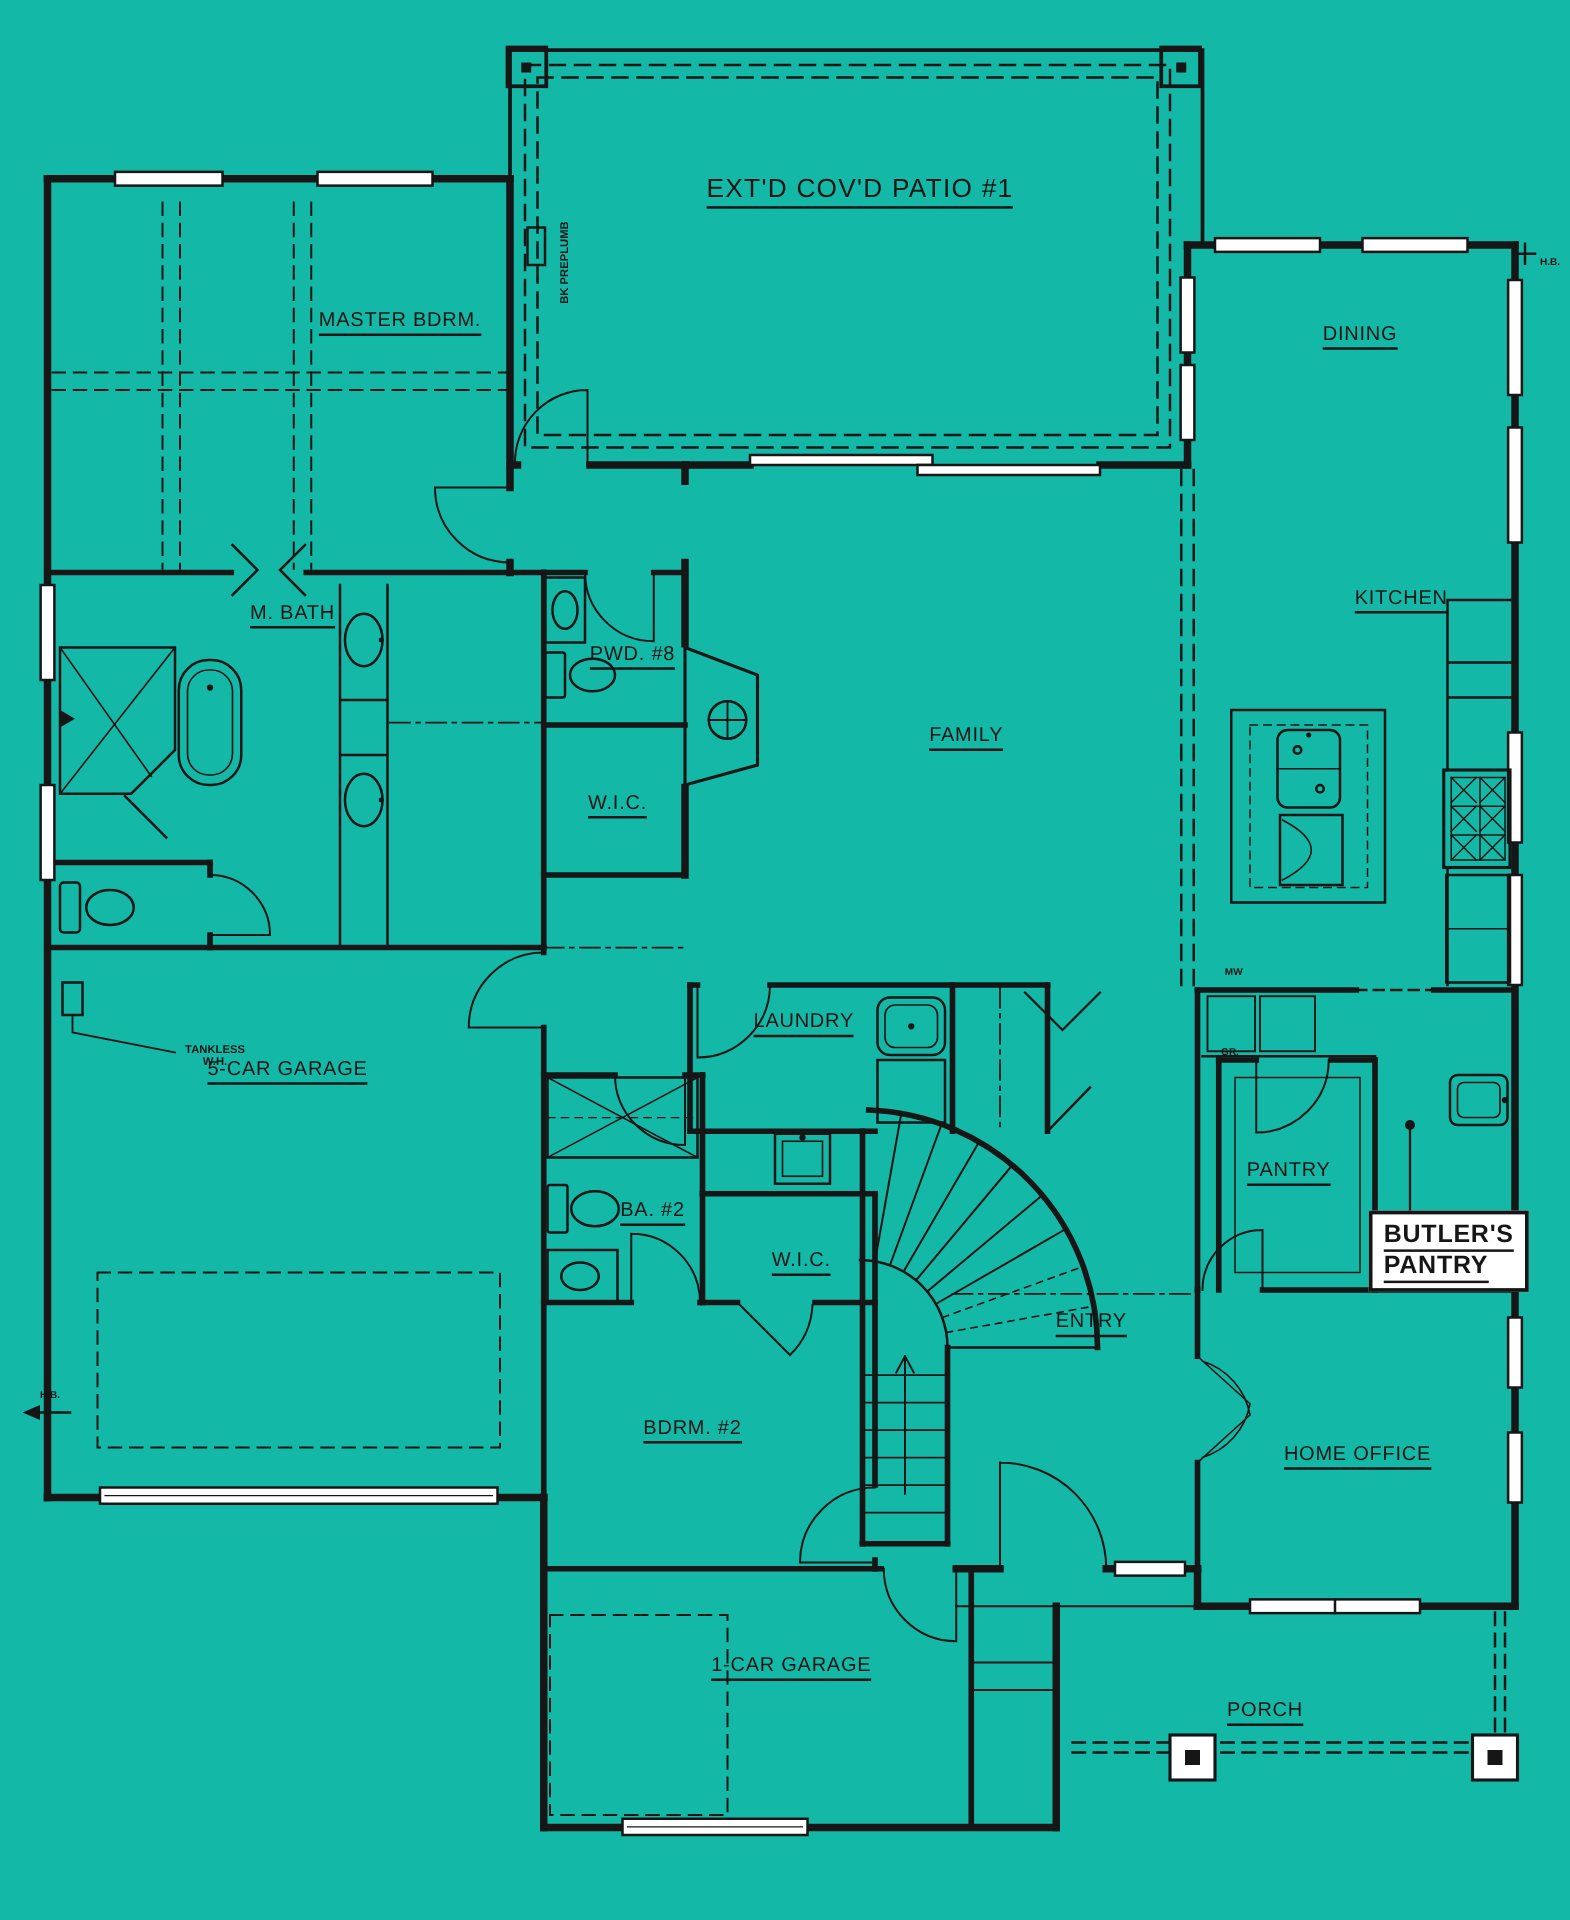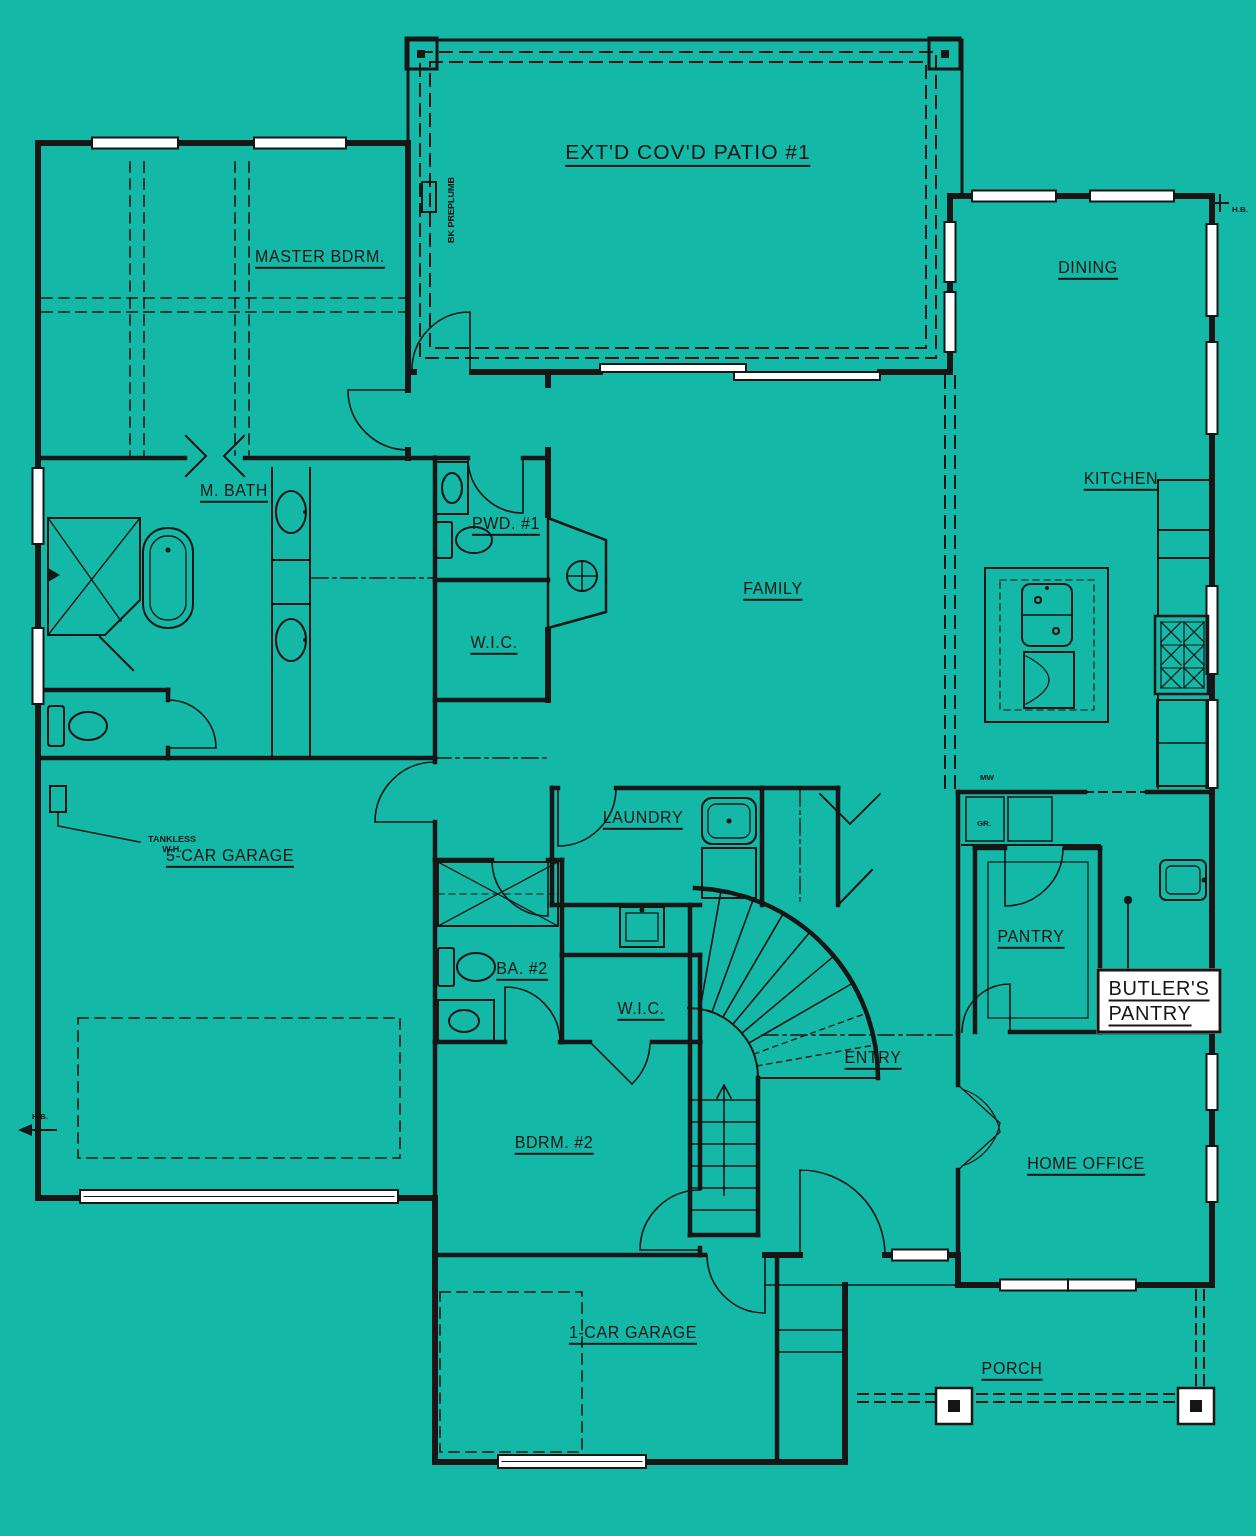--- a/index.html
+++ b/index.html
@@ -37,21 +37,21 @@
   .ann.tiny{font-size:8px;}
   .butlers{
     position:absolute;
     transform:translate(-50%,-50%);
     border:3px solid #161616;
     background:#fff;
     padding:4px 9px 5px 9px;
     color:#161616;
     font-size:20px;
     line-height:1.25;
-    font-weight:400;
+    font-weight:700;
     letter-spacing:.6px;
     text-align:left;
   }
   .butlers div span{border-bottom:2.5px solid currentColor;padding-bottom:1px;}
 </style>
 </head>
 <body>
 
 <div id="plan">
 
@@ -320,21 +320,21 @@
 
     <circle cx="1128" cy="900" r="4" fill="#161616" stroke="none"></circle>
     <path d="M1128,904 V970" stroke-width="1.8"></path>
   </g>
 </svg>
 
 <div class="lbl big" style="left:688px;top:152px"><span>EXT'D COV'D PATIO #1</span></div>
 <div class="lbl" style="left:320px;top:257px"><span>MASTER BDRM.</span></div>
 <div class="lbl" style="left:1088px;top:268px"><span>DINING</span></div>
 <div class="lbl" style="left:234px;top:491px"><span>M. BATH</span></div>
-<div class="lbl" style="left:506px;top:524px"><span>PWD. #1</span></div>
+<div class="lbl" style="left:506px;top:524px"><span>PWD. #8</span></div>
 <div class="lbl" style="left:1121px;top:479px"><span>KITCHEN</span></div>
 <div class="lbl" style="left:773px;top:589px"><span>FAMILY</span></div>
 <div class="lbl" style="left:494px;top:643px"><span>W.I.C.</span></div>
 <div class="lbl" style="left:230px;top:856px"><span>5-CAR GARAGE</span></div>
 <div class="lbl" style="left:643px;top:818px"><span>LAUNDRY</span></div>
 <div class="lbl" style="left:522px;top:969px"><span>BA. #2</span></div>
 <div class="lbl" style="left:641px;top:1009px"><span>W.I.C.</span></div>
 <div class="lbl" style="left:554px;top:1143px"><span>BDRM. #2</span></div>
 <div class="lbl" style="left:873px;top:1058px"><span>ENTRY</span></div>
 <div class="lbl" style="left:1031px;top:937px"><span>PANTRY</span></div>
@@ -348,15 +348,15 @@
 </div>
 
 <div class="ann" style="left:172px;top:845px;text-align:center">
   <div>TANKLESS</div>
   <div>W.H.</div>
 </div>
 <div class="ann rot" style="left:452px;top:210px"><span>BK PREPLUMB</span></div>
 <div class="ann tiny" style="left:1240px;top:210px"><span>H.B.</span></div>
 <div class="ann tiny" style="left:40px;top:1117px"><span>H.B.</span></div>
 <div class="ann tiny" style="left:987px;top:778px"><span>MW</span></div>
-<div class="ann tiny" style="left:984px;top:824px"><span>GR.</span></div>
+<div class="ann tiny" style="left:984px;top:842px"><span>GR.</span></div>
 
 </div>
 
 </body></html>

